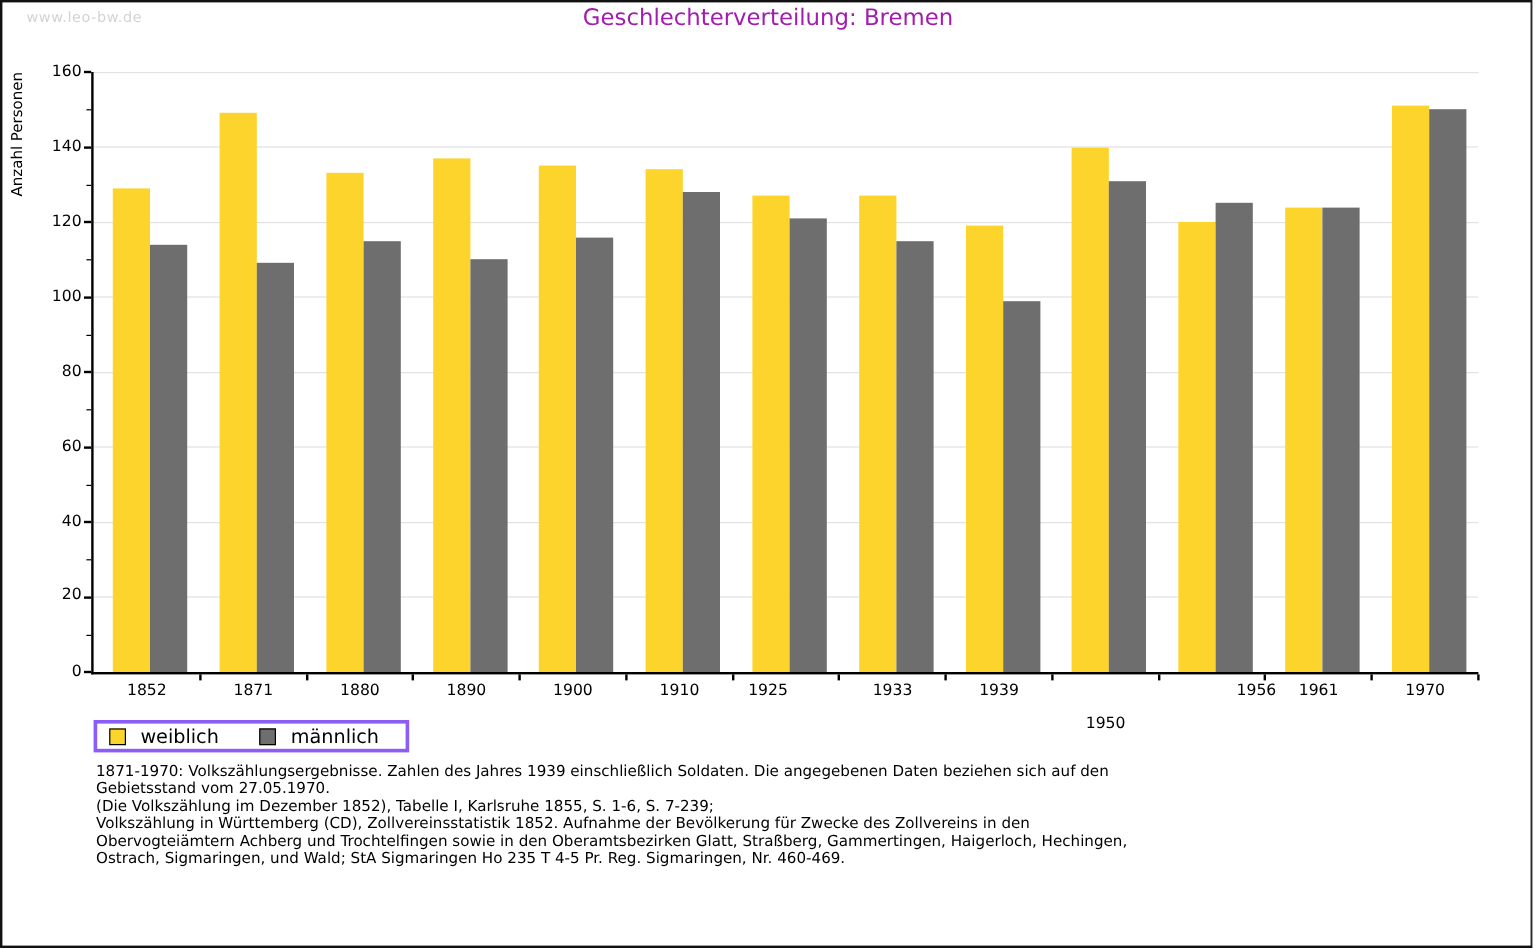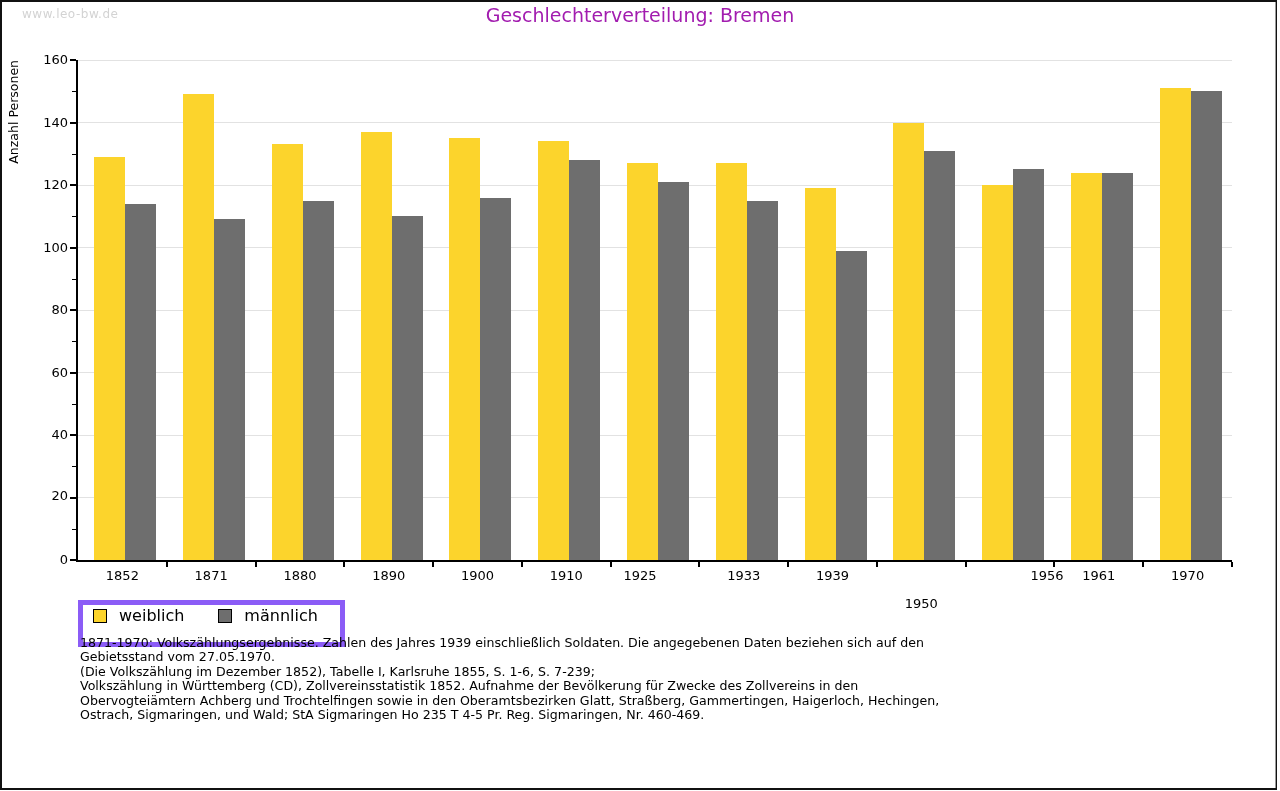--- a/index.html
+++ b/index.html
@@ -16,21 +16,21 @@
   .gridline{position:absolute;left:0;width:1154px;height:1px;background:#e2e2e2;}
   .ytick{position:absolute;height:1px;background:#000;}
   .ytick.major{left:-8px;width:6px;height:2px;}
   .ytick.minor{left:-6px;width:4px;}
   .ylab{position:absolute;left:-48px;width:38px;text-align:right;font-size:13px;color:#000;}
   .xtick{position:absolute;top:502px;width:2px;height:5px;background:#000;}
   .xlab{position:absolute;top:508px;font-size:13px;color:#000;text-align:center;width:88px;}
   .bar{position:absolute;bottom:0;width:31px;}
   .y-axis-label{position:absolute;left:6px;top:60px;writing-mode:vertical-rl;transform:rotate(180deg);font-size:12.5px;color:#000;}
   
-  .legend{position:absolute;left:78px;top:600px;height:21px;border:5px solid #8b5cf6;background:#fff;display:flex;align-items:center;padding:0 22px 16px 10px;gap:34px;}
+  .legend{position:absolute;left:78px;top:600px;height:21px;border:3px solid #8b5cf6;background:#fff;display:flex;align-items:center;padding:0 22px 0 10px;gap:34px;}
   .legend-item{display:flex;align-items:center;gap:12px;}
   .swatch{width:12px;height:12px;border:1px solid #000;display:inline-block;}
   
   .footnotes{position:absolute;left:80px;top:636px;font-size:12.6px;color:#000;line-height:14.4px;}
   .footnotes div{min-height:14.4px;white-space:pre;}
 </style>
 </head>
 <body>
 
 <div id="page">

